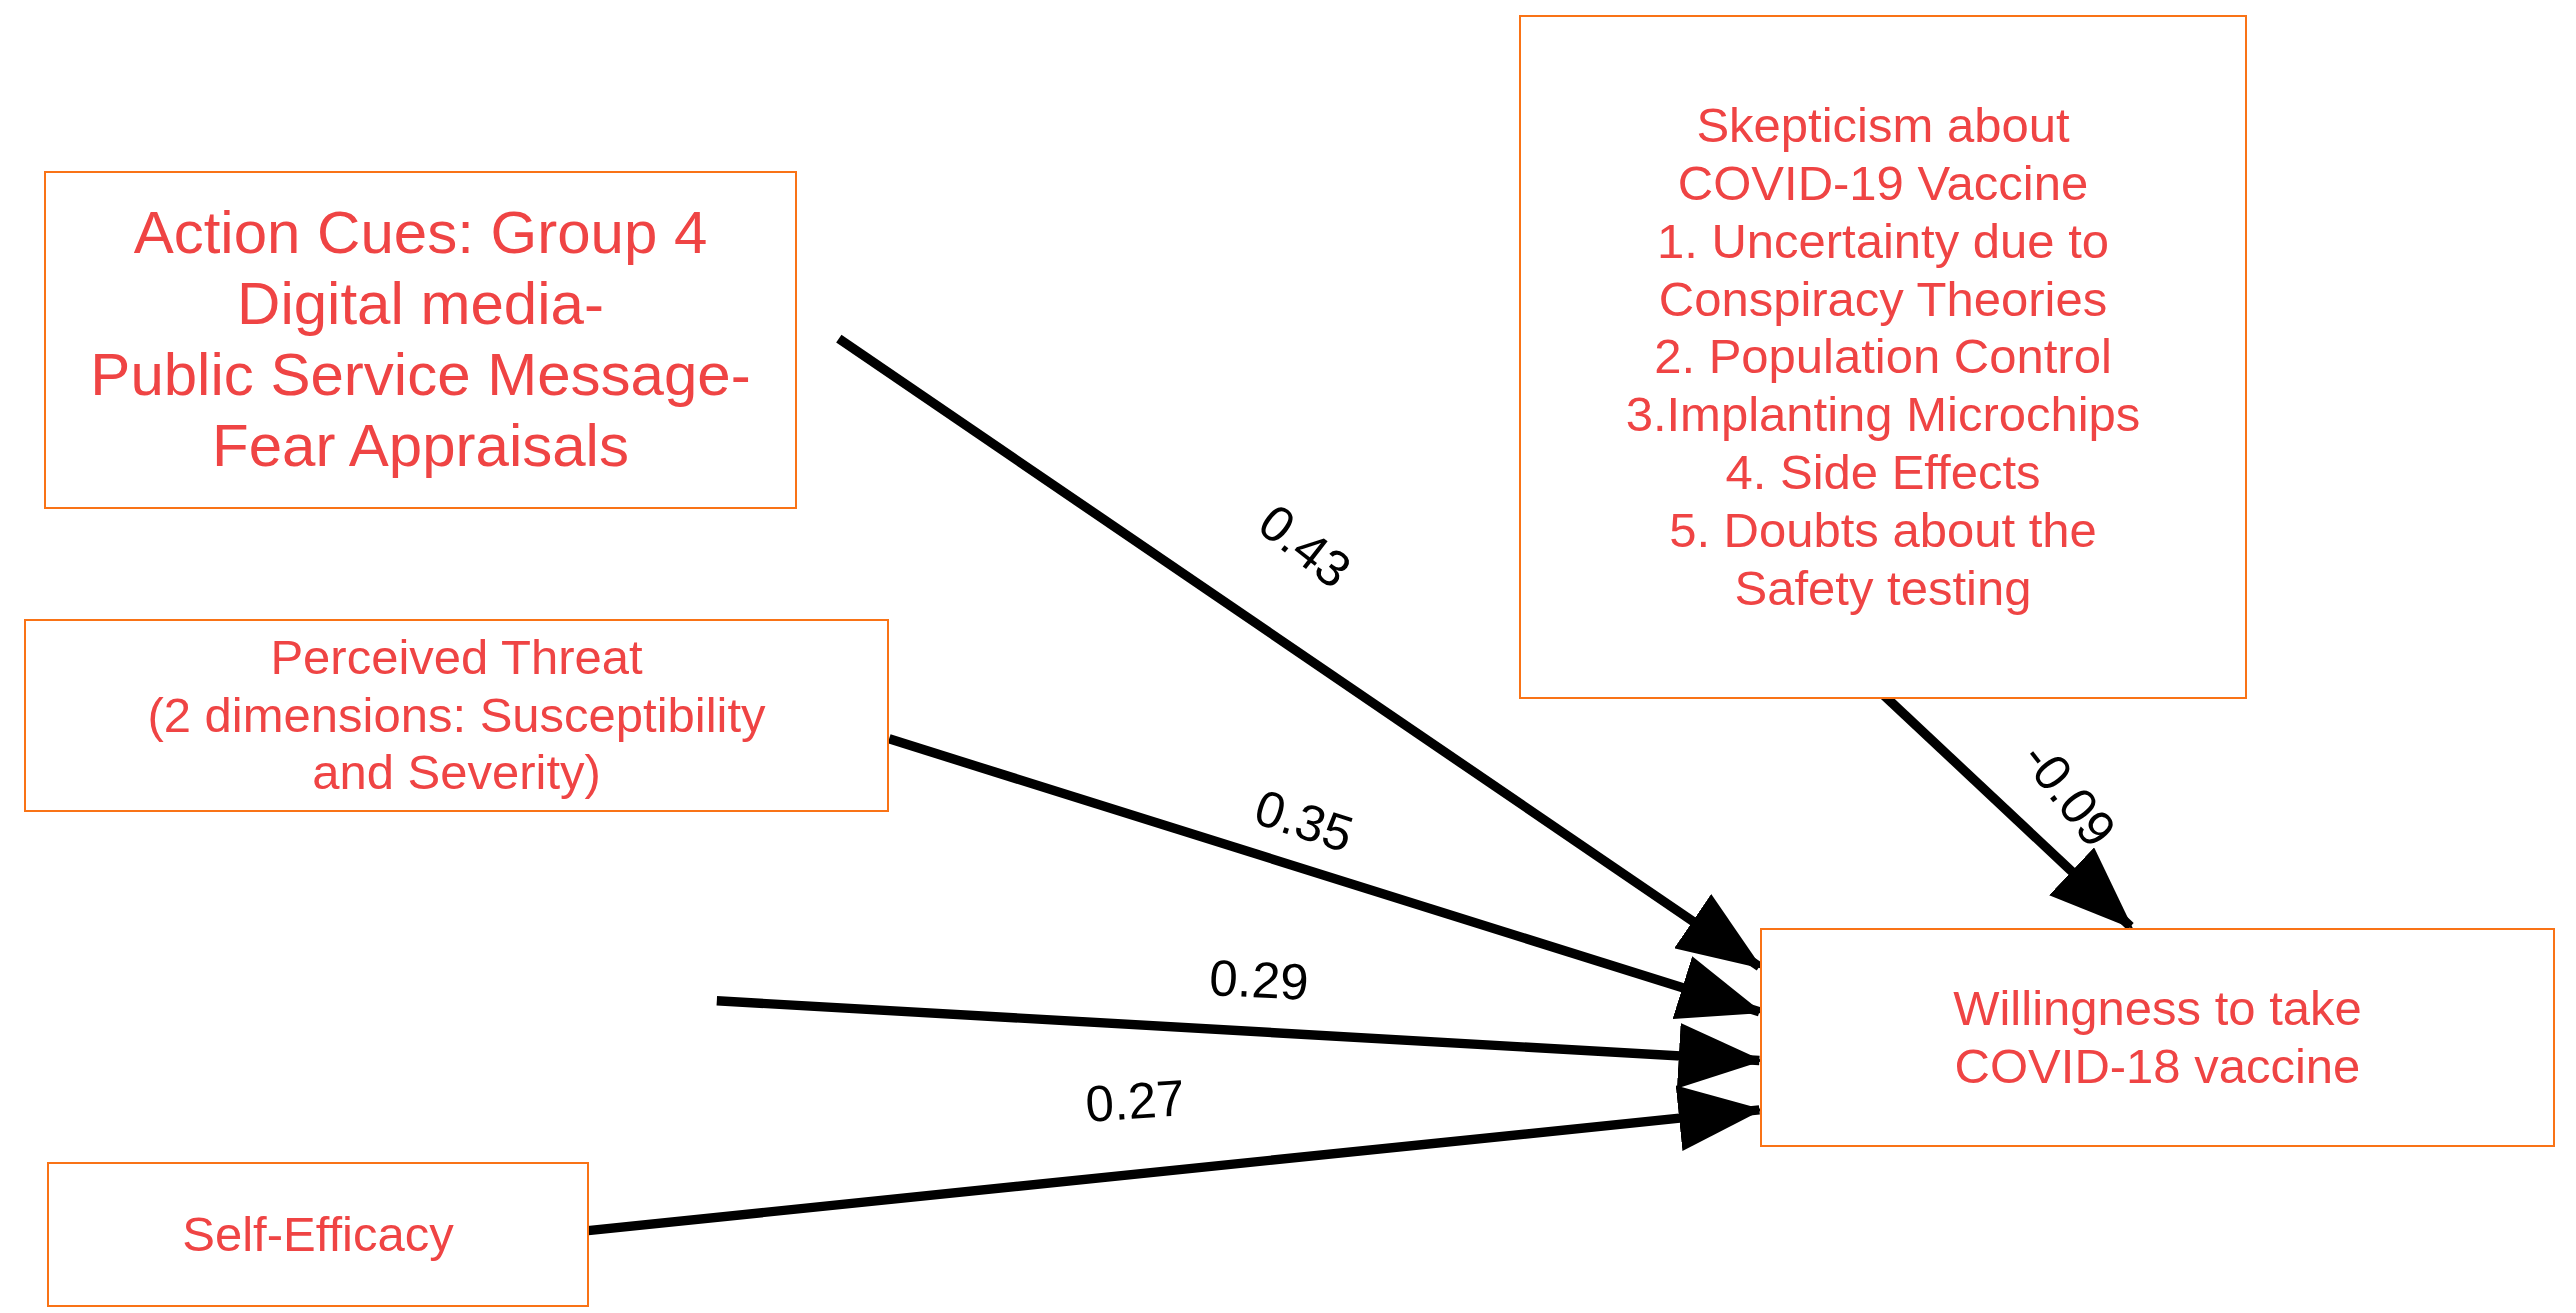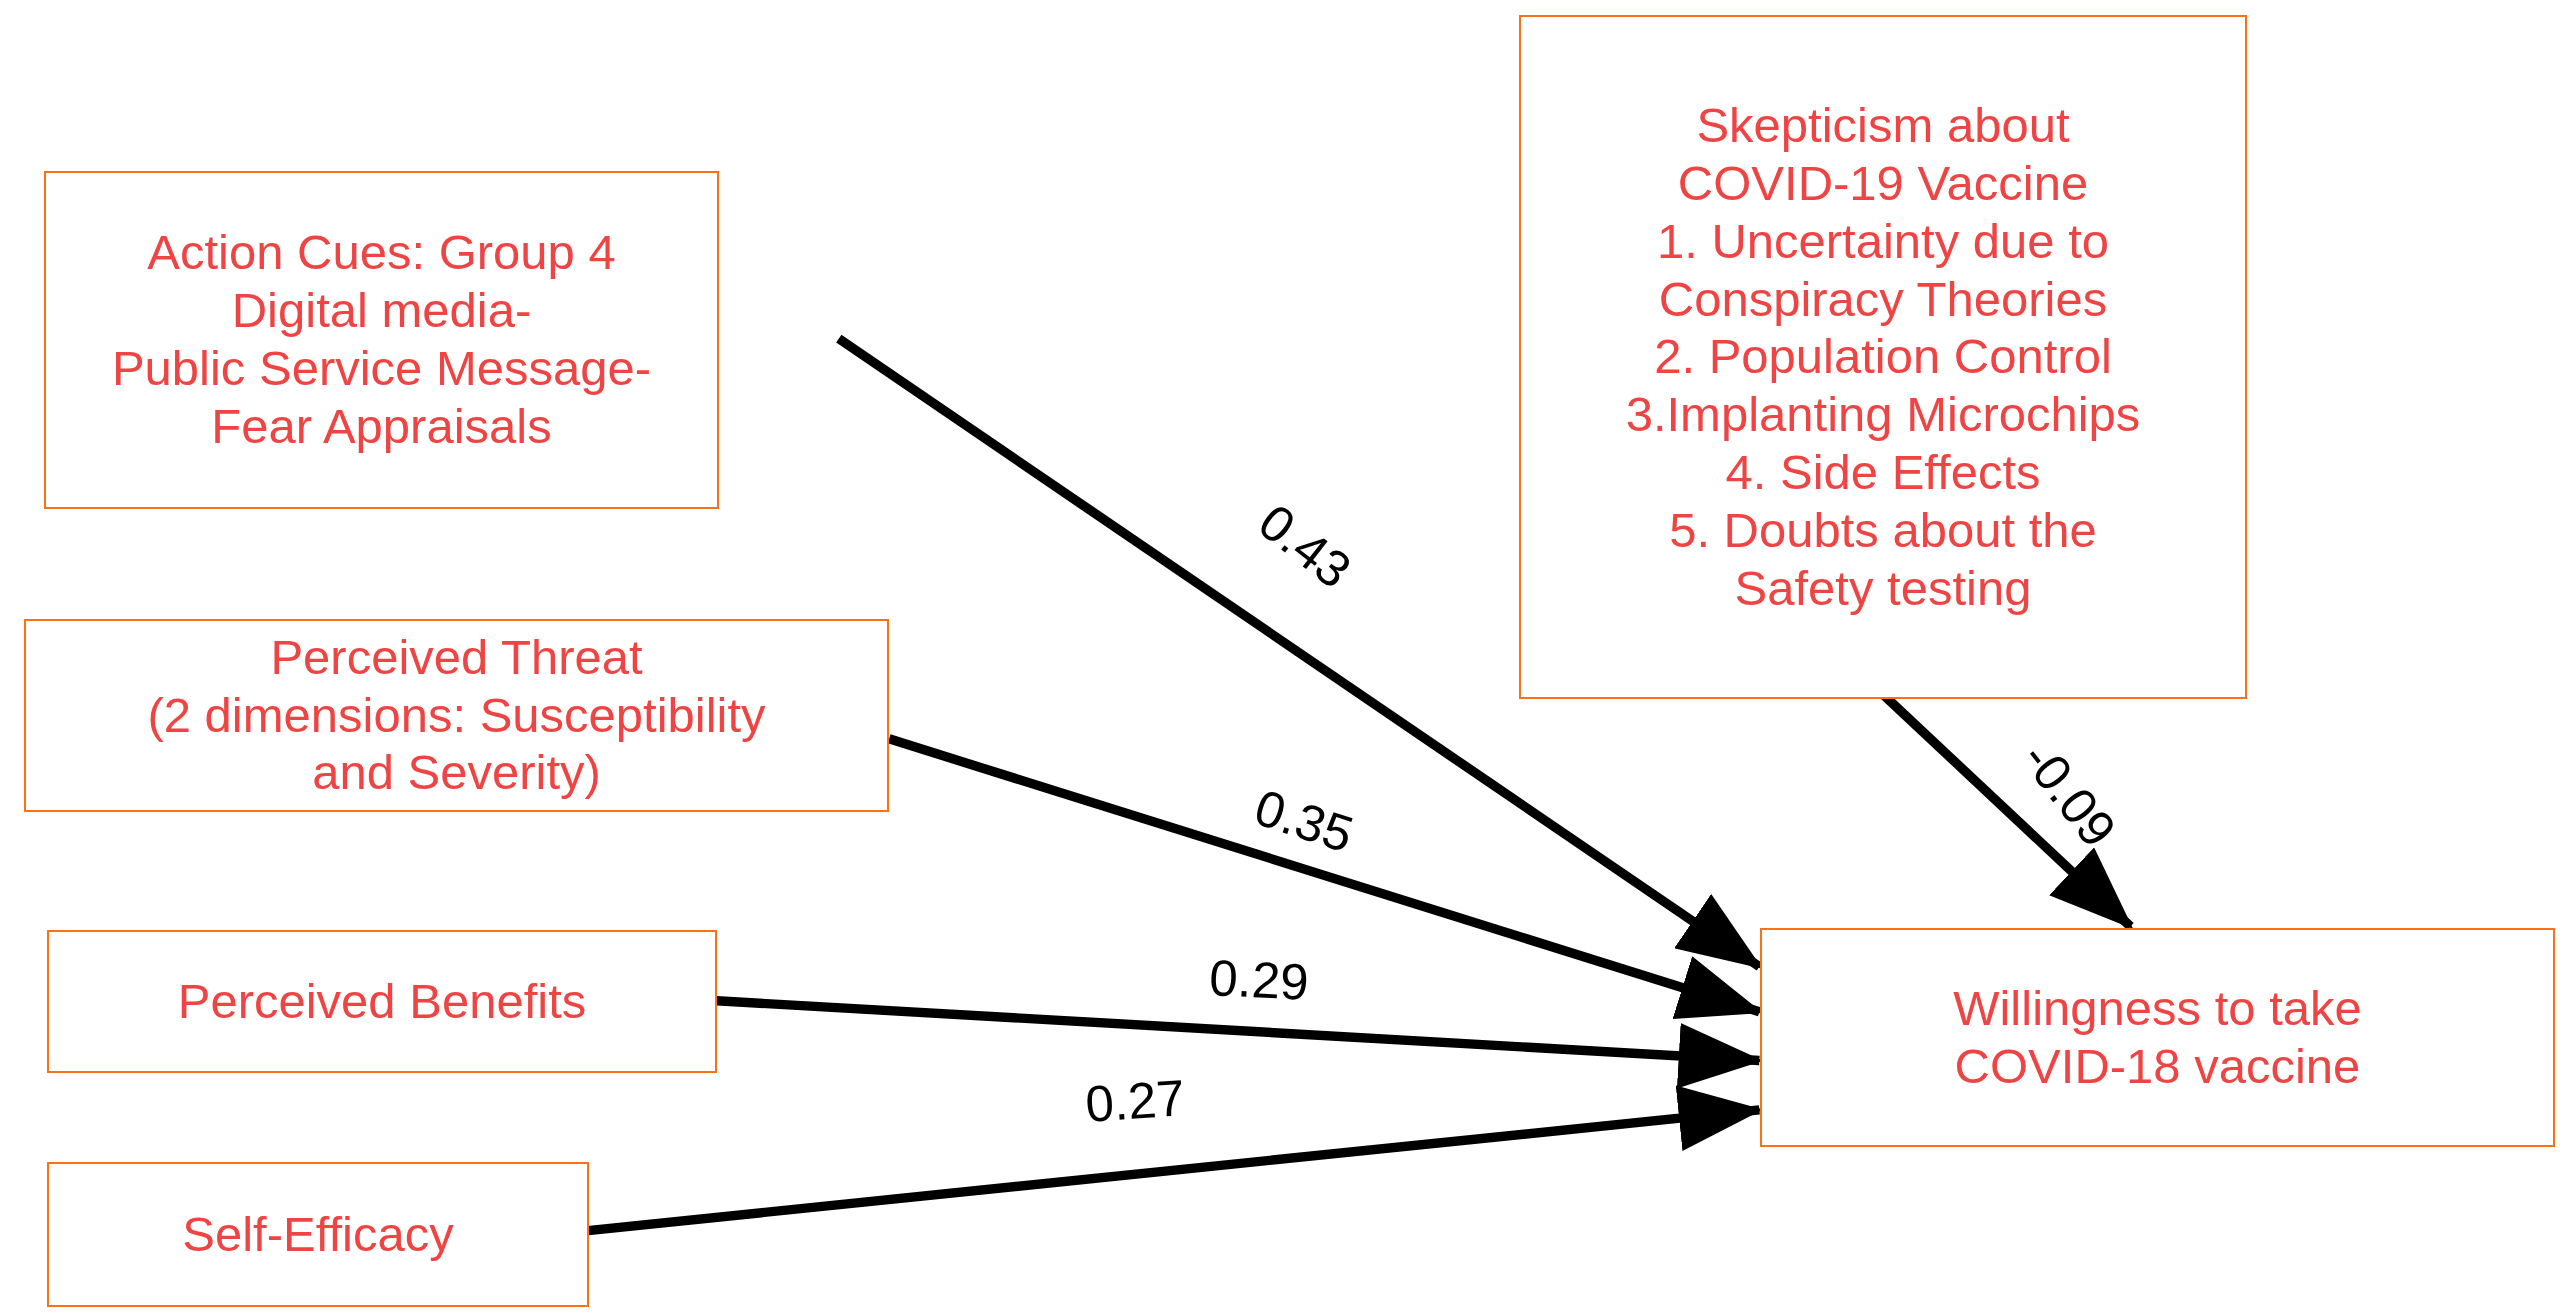--- a/index.html
+++ b/index.html
@@ -23,22 +23,22 @@
     display: flex;
     align-items: center;
     justify-content: center;
     text-align: center;
     color: #ef4444;
     line-height: 1.18;
     white-space: pre-line;
     z-index: 3;
   }
   #node-action-cues {
-    left: 44px;  top: 171px;  width: 675px;  height: 338px;
-    font-size: 49px;
+    left: 44px;  top: 171px;  width: 753px;  height: 338px;
+    font-size: 60px;
   }
   #node-skepticism {
     left: 1519px; top: 15.4px; width: 728px; height: 684px;
     font-size: 49px;
   }
   #node-threat {
     left: 24px; top: 619px; width: 865px; height: 193px;
     font-size: 49px;
   }
   #node-benefits {
@@ -110,21 +110,20 @@
 2. Population Control
 3.Implanting Microchips
 4. Side Effects
 5. Doubts about the
 Safety testing</div>
 
   <div class="node" id="node-threat">Perceived Threat
 (2 dimensions: Susceptibility
 and Severity)</div>
 
-  <div class="node" id="node-benefits">Perceived Benefits</div>
 
   <div class="node" id="node-self-efficacy">Self-Efficacy</div>
 
   <div class="node" id="node-willingness">Willingness to take
 COVID-18 vaccine</div>
 
   <div class="edge-label" id="label-043">0.43</div>
 
   <div class="edge-label" id="label-035">0.35</div>
 

